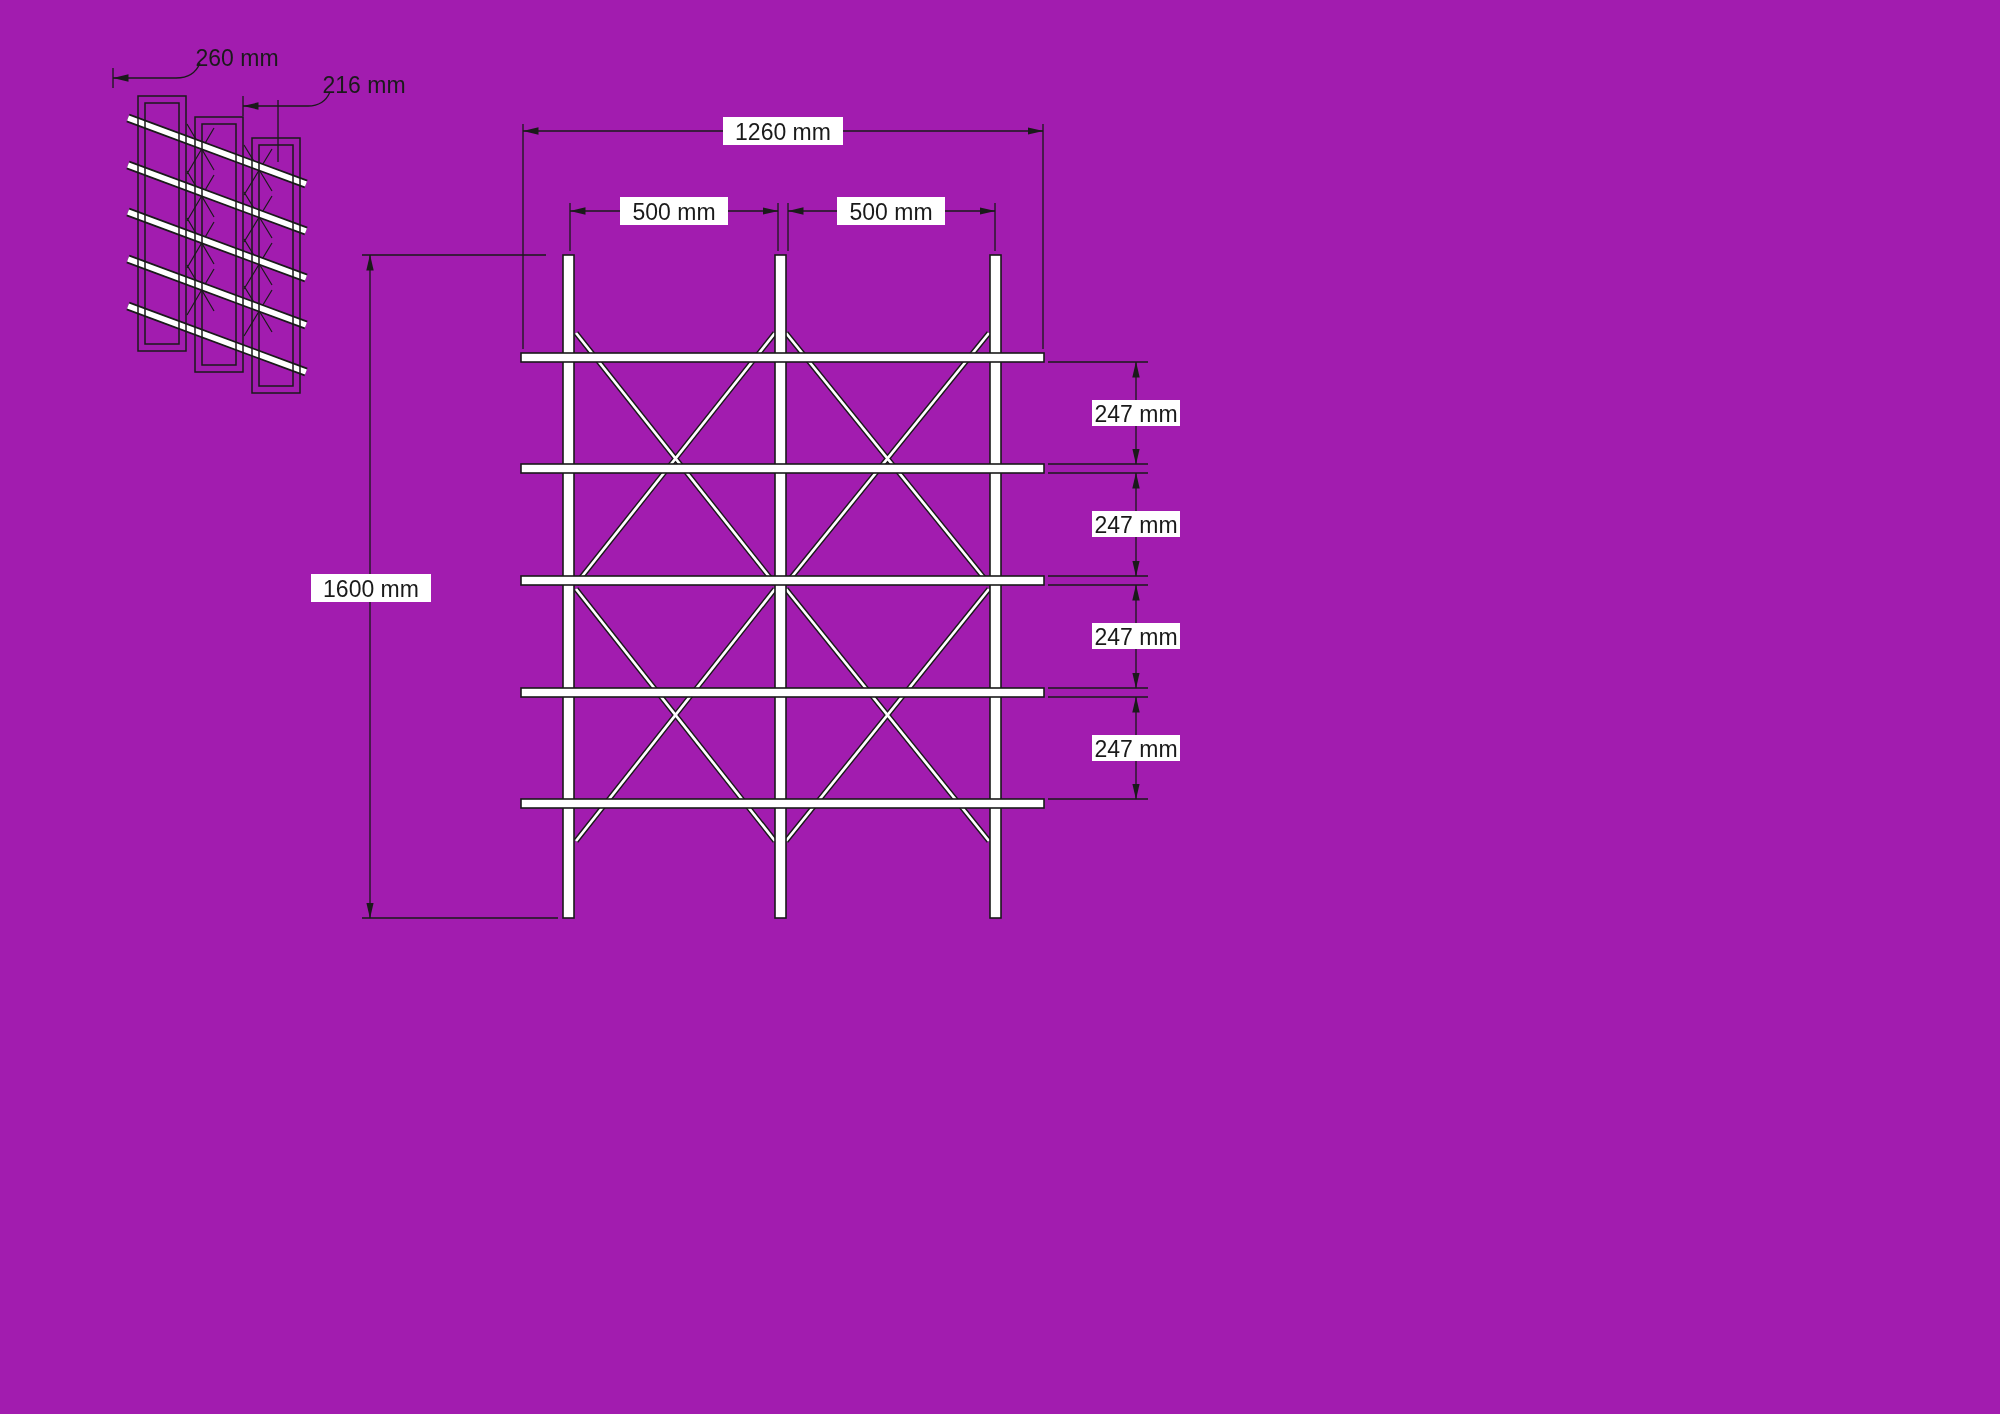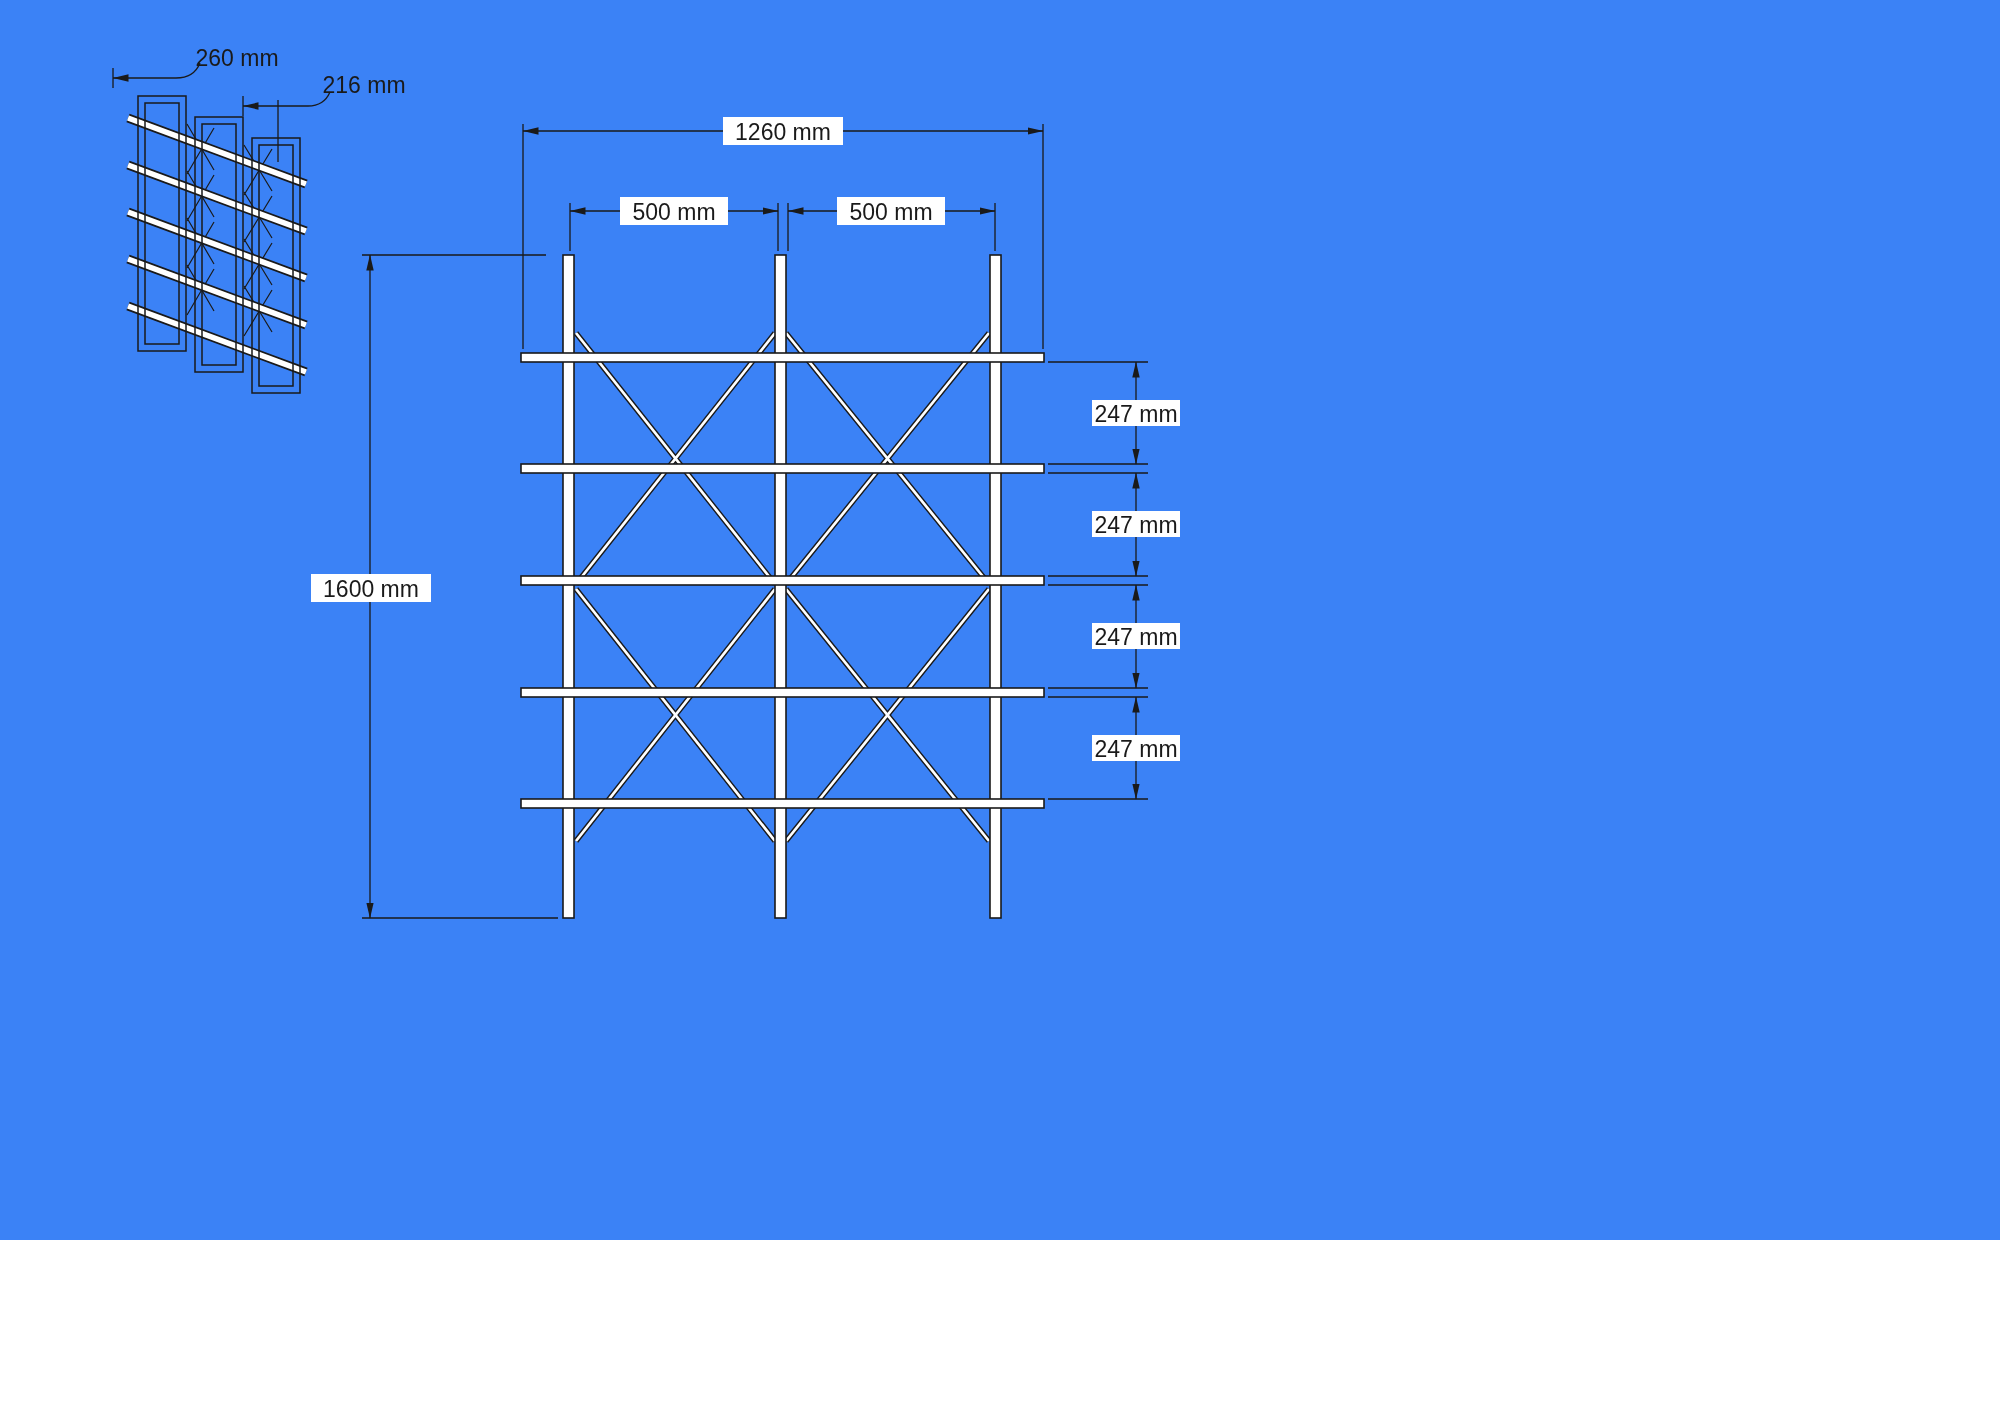--- a/index.html
+++ b/index.html
@@ -3,22 +3,22 @@
 <meta charset="utf-8">
 <style>
   html, body {
     margin: 0;
     padding: 0;
     background: #ffffff;
   }
   .page {
     position: relative;
     width: 2000px;
-    height: 1240px;
-    background: #3b82f6;
+    height: 1414px;
+    background: #a21caf;
     overflow: hidden;
   }
   svg { display: block; }
   .thin   { stroke:#1a1a1a; stroke-width:1.3; fill:none; }
   .member { fill:#ffffff; stroke:#1a1a1a; stroke-width:1.6; }
   .brace-outer { stroke:#1a1a1a; stroke-width:5.5; fill:none; }
   .brace-inner { stroke:#ffffff; stroke-width:2.7; fill:none; }
   .shelf-iso-outer { stroke:#1a1a1a; stroke-width:9; fill:none; }
   .shelf-iso-inner { stroke:#ffffff; stroke-width:5.5; fill:none; }
   .iso-line { stroke:#1a1a1a; stroke-width:1.2; fill:none; }

